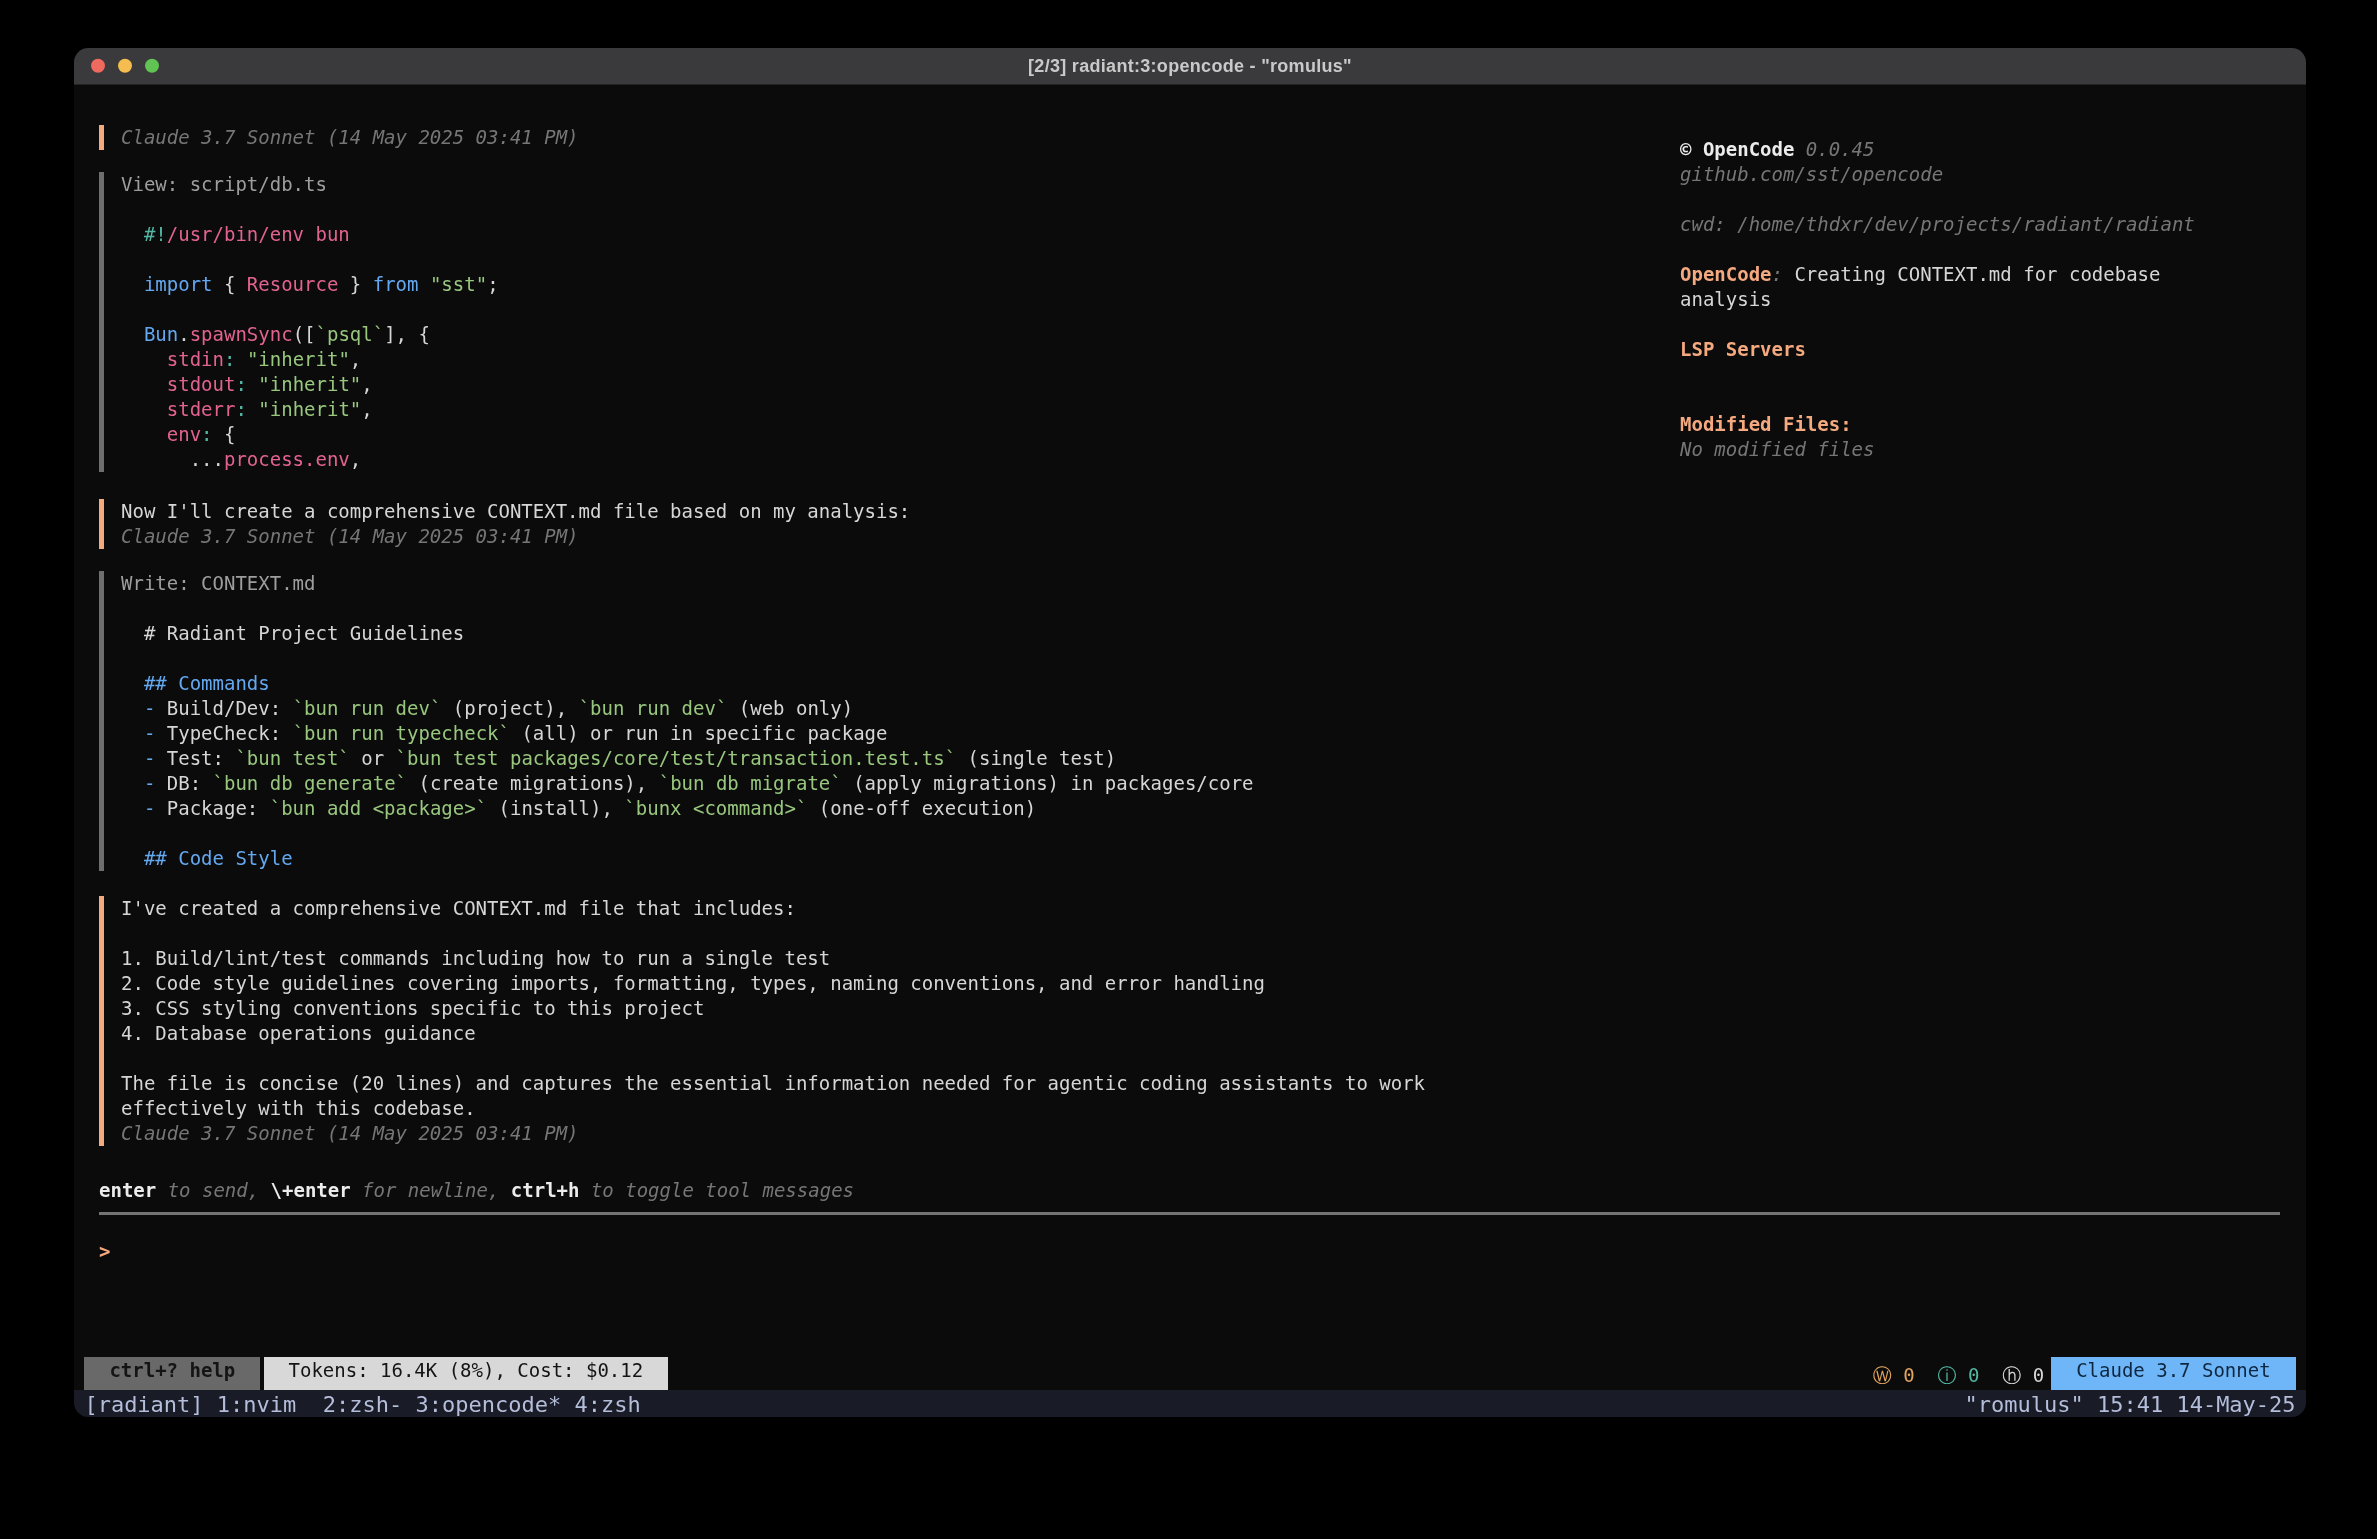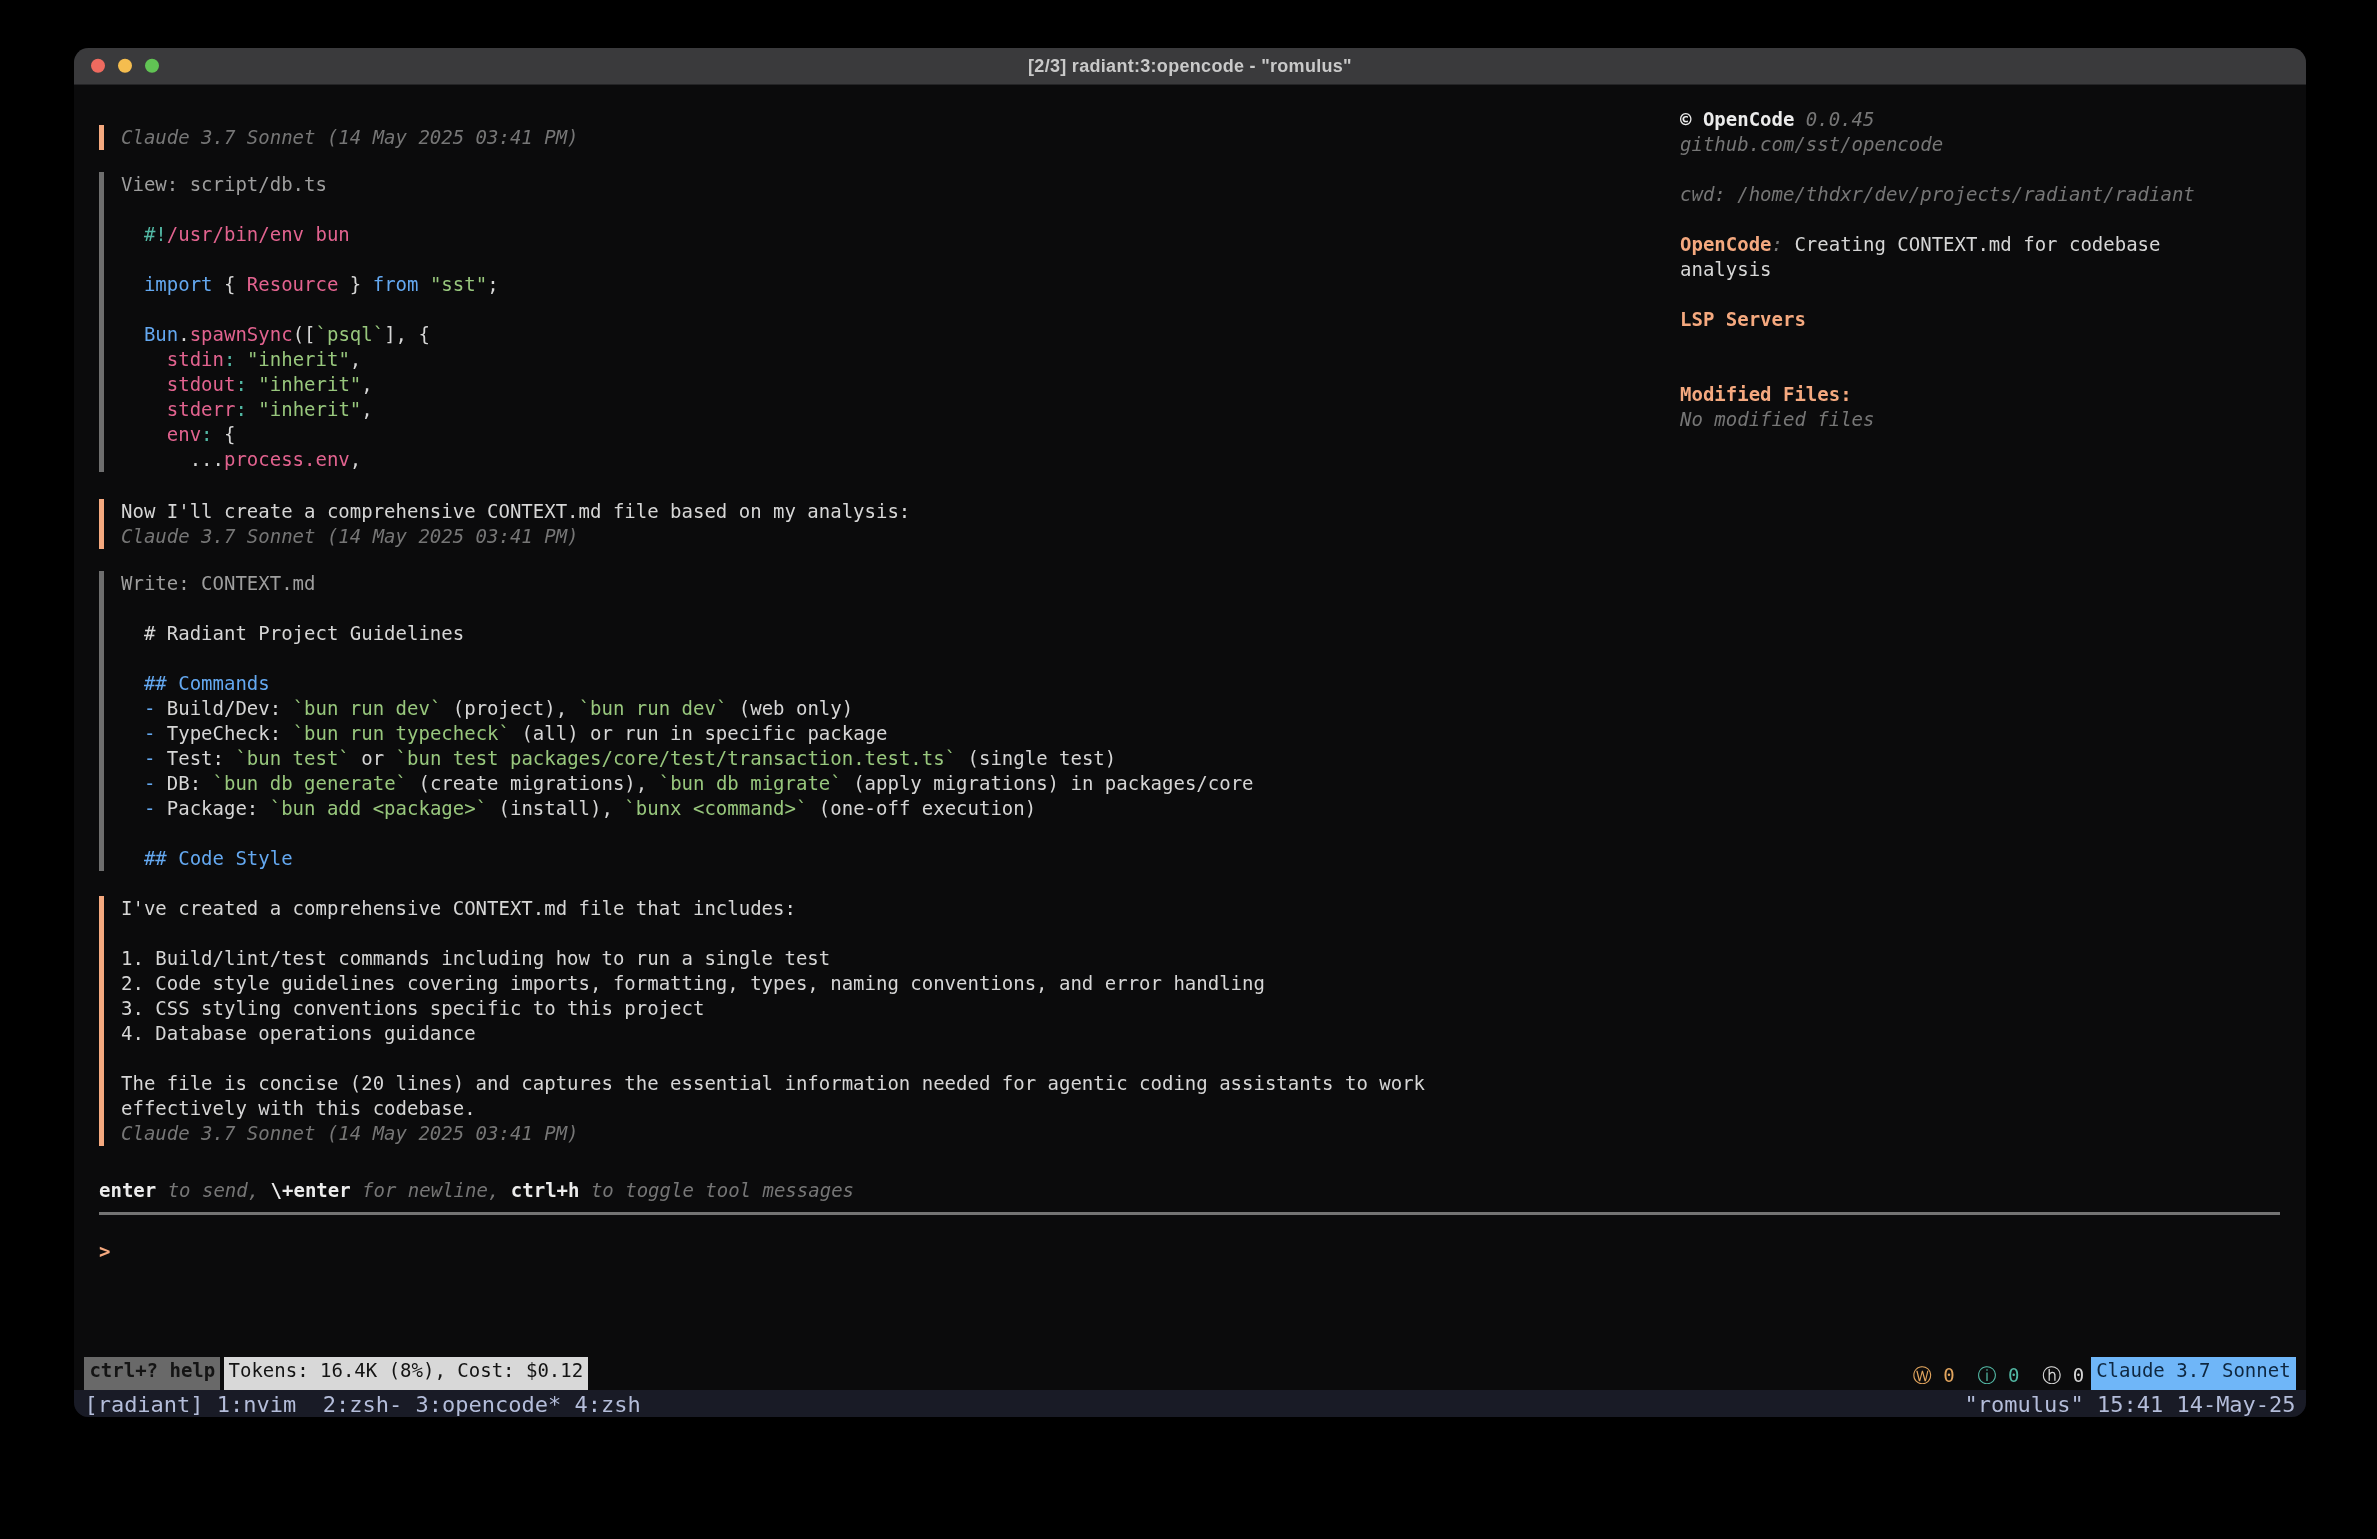--- a/index.html
+++ b/index.html
@@ -38,34 +38,34 @@
   .seg-l{color:var(--label);}
   .seg-b{color:var(--blue);}
   .seg-p{color:var(--pink);}
   .seg-g{color:var(--green);}
   .seg-c{color:var(--cyan);}
   .seg-dy{color:var(--diag_orange);}
   .seg-bw{color:var(--bright);font-weight:bold;}
   .seg-ob{color:var(--accent);font-weight:bold;}
 
   .main{position:absolute;left:25px;top:40px;width:1461px;}
-  .sidebar{position:absolute;left:1606px;top:22px;width:522px;}
+  .sidebar{position:absolute;left:1606px;top:52px;width:522px;}
   .block{border-left:5.2px solid var(--tool_border);padding-left:17px;}
   .block.msg{border-left-color:var(--accent);}
 
   .hint{position:absolute;left:25px;top:1093px;line-height:25px;white-space:pre-wrap;}
   .sep{position:absolute;left:25px;right:26px;top:1127px;height:3.3px;background:var(--separator);}
   .prompt{position:absolute;left:25px;top:1154px;line-height:25px;font-weight:bold;}
 
   .statusbar{
     position:absolute;left:0;right:0;top:1277px;height:27px;
     display:flex;justify-content:space-between;align-items:center;padding:0 10.4px;
   }
   .sb-left,.sb-right{display:flex;align-items:center;height:27px;}
-  .chip{height:37px;line-height:27px;padding:0 5px;white-space:pre;}
+  .chip{height:37px;line-height:27px;padding:0 25px;white-space:pre;}
   .chip.help{background:var(--chip_help_bg);color:var(--chip_dark_text);font-weight:bold;}
   .chip.tokens{background:var(--chip_tokens_bg);color:var(--chip_dark_text);margin-left:3.3px;}
   .chip.model{background:var(--chip_model_bg);color:var(--chip_model_text);}
   .diags{margin-right:7px;white-space:pre;}
 
   .tmuxbar{
     position:absolute;left:0;right:0;top:1305px;height:28px;background:var(--tmux_bg);
     color:var(--tmux_fg);display:flex;justify-content:space-between;align-items:center;
     padding:0 10.4px;font-size:22px;white-space:pre;
   }

